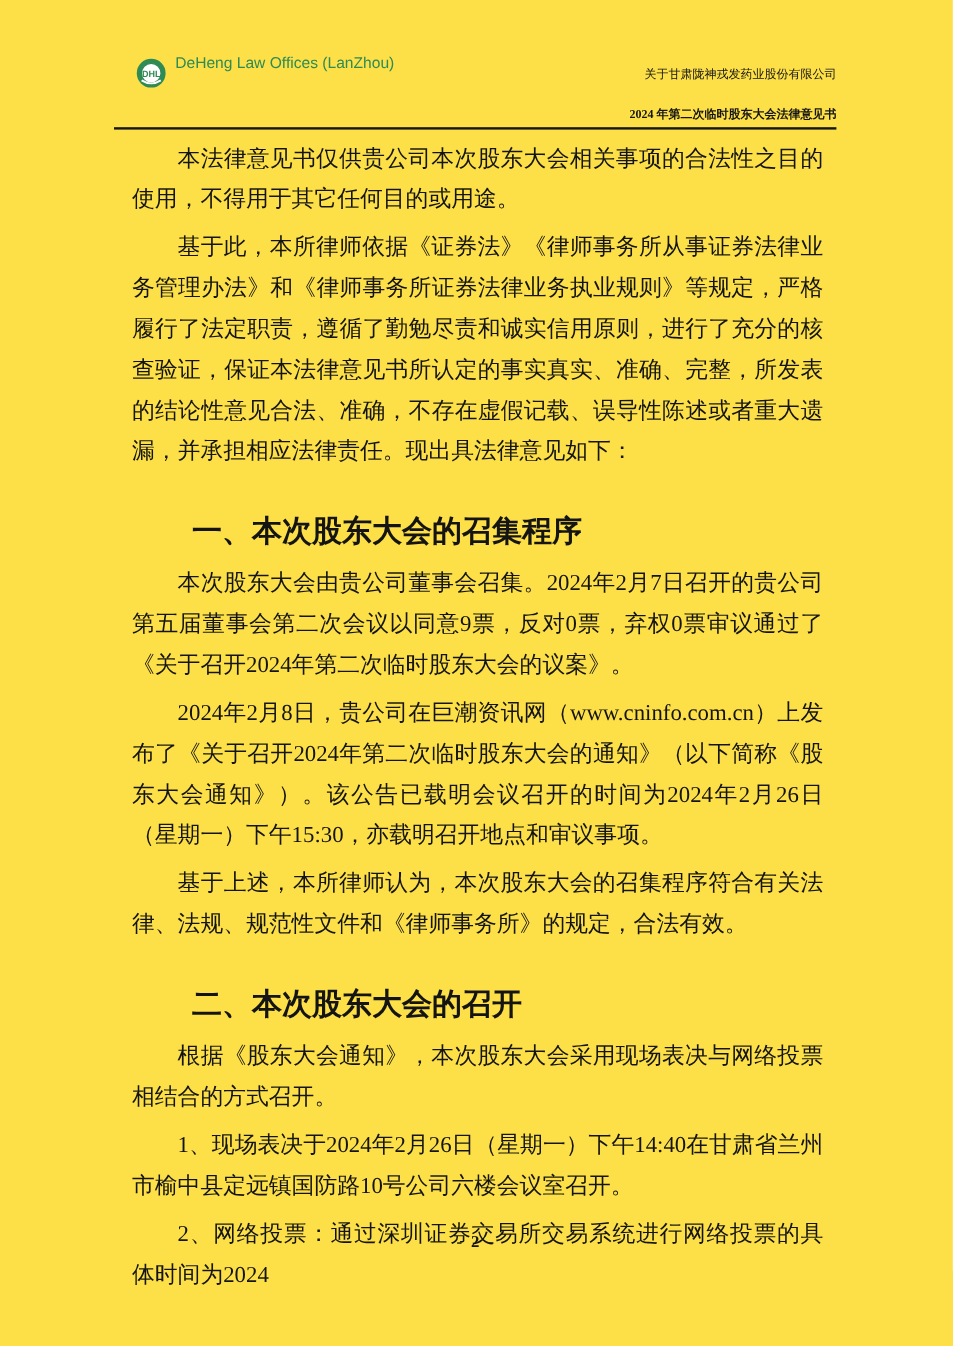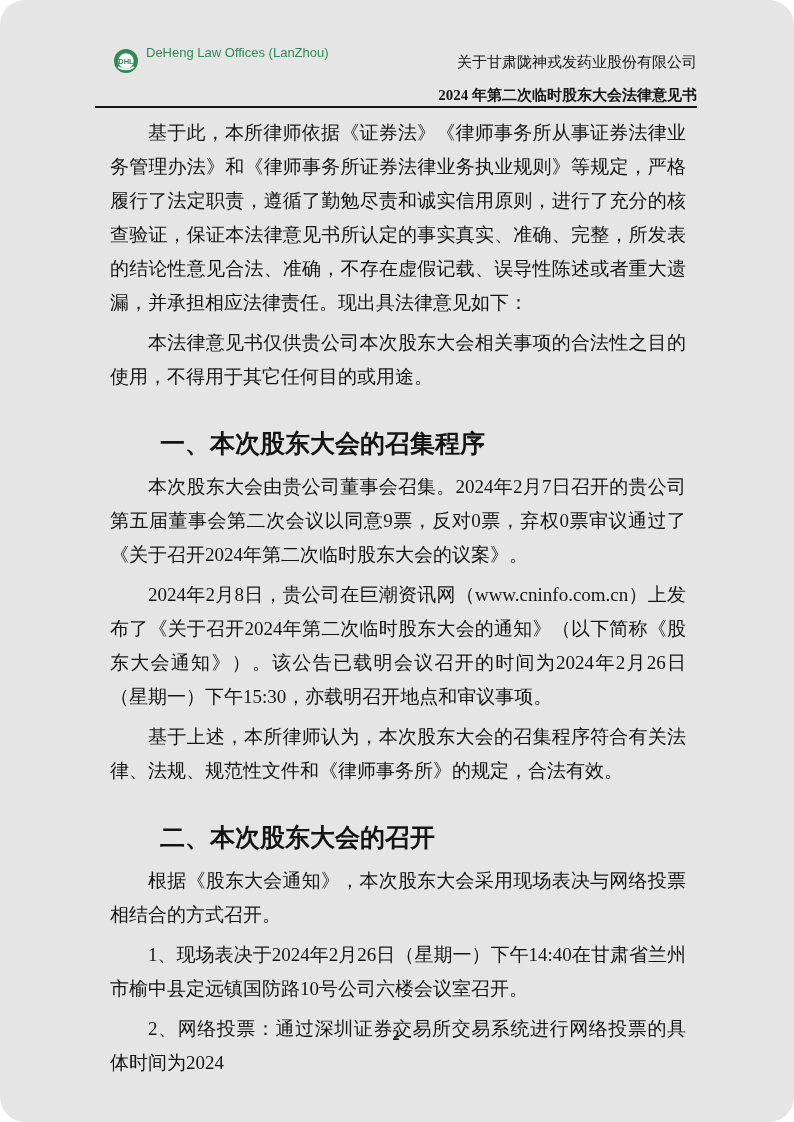--- a/index.html
+++ b/index.html
@@ -3,38 +3,38 @@
 <meta charset="utf-8">
 <style>
   html,body{margin:0;padding:0;background:#ffffff;}
   body{
     width:794px;height:1122px;
     font-family:"Liberation Serif","DejaVu Serif",serif;
     color:#141414;
     position:relative;
     overflow:hidden;
   }
-  .page{position:absolute;inset:0;background:#e5e5e5;border-radius:25px;}
+  .page{position:absolute;inset:0;background:#fde047;}
 
   
   .hdr{
     position:absolute;top:46px;left:113px;right:97px;
     display:flex;justify-content:space-between;align-items:flex-start;
   }
   .logo-row{display:flex;align-items:flex-start;gap:7px;}
   .logo-icon{width:26px;height:26px;flex:0 0 auto;margin-top:2px;}
   .firm-cn{
     font-family:"Liberation Sans","DejaVu Sans",sans-serif;
     font-size:14.5px;font-weight:bold;letter-spacing:1px;line-height:18px;
   }
   .firm-en{
     font-family:"Liberation Sans","DejaVu Sans",sans-serif;
     font-size:13px;line-height:14px;
   }
-  .hdr-right{text-align:right;font-size:15px;line-height:33px;white-space:nowrap;}
+  .hdr-right{text-align:right;font-size:10px;line-height:33px;white-space:nowrap;}
   .hdr-right .l2{font-weight:bold;}
 
   .rule{
     position:absolute;top:106px;left:95px;width:602px;height:0;
     border-top:2.5px solid #161616;
   }
 
   
   main{
     position:absolute;top:116px;left:110px;width:576px;
@@ -76,22 +76,22 @@
     </div>
     <div class="hdr-right">
       <div class="l1">关于甘肃陇神戎发药业股份有限公司</div>
       <div class="l2">2024 年第二次临时股东大会法律意见书</div>
     </div>
   </header>
 
   <div class="rule"></div>
 
   <main>
+    <p class="doc-p">本法律意见书仅供贵公司本次股东大会相关事项的合法性之目的使用，不得用于其它任何目的或用途。</p>
     <p class="doc-p">基于此，本所律师依据《证券法》《律师事务所从事证券法律业务管理办法》和《律师事务所证券法律业务执业规则》等规定，严格履行了法定职责，遵循了勤勉尽责和诚实信用原则，进行了充分的核查验证，保证本法律意见书所认定的事实真实、准确、完整，所发表的结论性意见合法、准确，不存在虚假记载、误导性陈述或者重大遗漏，并承担相应法律责任。现出具法律意见如下：</p>
-    <p class="doc-p">本法律意见书仅供贵公司本次股东大会相关事项的合法性之目的使用，不得用于其它任何目的或用途。</p>
     <h3 class="doc-h">一、本次股东大会的召集程序</h3>
     <p class="doc-p">本次股东大会由贵公司董事会召集。2024年2月7日召开的贵公司第五届董事会第二次会议以同意9票，反对0票，弃权0票审议通过了《关于召开2024年第二次临时股东大会的议案》。</p>
     <p class="doc-p">2024年2月8日，贵公司在巨潮资讯网（www.cninfo.com.cn）上发布了《关于召开2024年第二次临时股东大会的通知》（以下简称《股东大会通知》）。该公告已载明会议召开的时间为2024年2月26日（星期一）下午15:30，亦载明召开地点和审议事项。</p>
     <p class="doc-p">基于上述，本所律师认为，本次股东大会的召集程序符合有关法律、法规、规范性文件和《律师事务所》的规定，合法有效。</p>
     <h3 class="doc-h">二、本次股东大会的召开</h3>
     <p class="doc-p">根据《股东大会通知》，本次股东大会采用现场表决与网络投票相结合的方式召开。</p>
     <p class="doc-p">1、现场表决于2024年2月26日（星期一）下午14:40在甘肃省兰州市榆中县定远镇国防路10号公司六楼会议室召开。</p>
     <p class="doc-p">2、网络投票：通过深圳证券交易所交易系统进行网络投票的具体时间为2024</p>
   </main>
 

